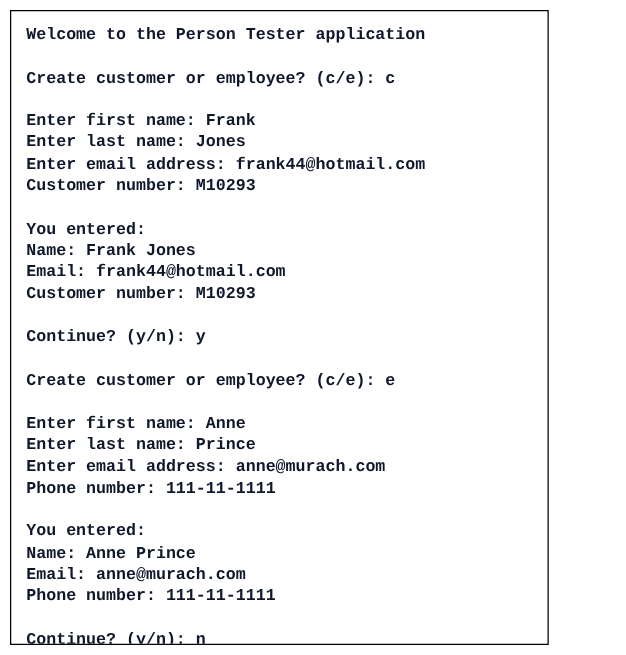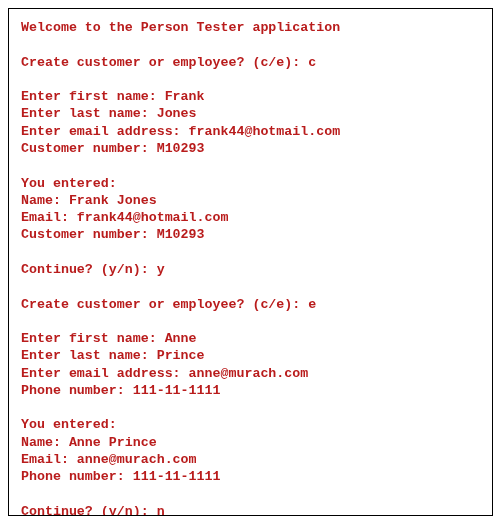--- a/index.html
+++ b/index.html
@@ -8,26 +8,26 @@
       box-sizing: border-box;
     }
     body {
       background: #ffffff;
       padding: 8px;
       font-family: "Courier New", Courier, monospace;
     }
     .console-box {
       border: 1.5px solid #000000;
       background: #ffffff;
-      width: 485px;
+      width: 431px;
       height: 508px;
       padding: 10px 12px;
       font-size: 13.3px;
       line-height: 1.3;
-      color: #b91c1c;
+      color: #0f172a;
       white-space: pre;
       font-weight: bold;
       overflow: hidden;
     }
   </style>
 </head>
 <body>
 
 <div class="console-box"><span>Welcome to the Person Tester application</span>
 <span></span>

